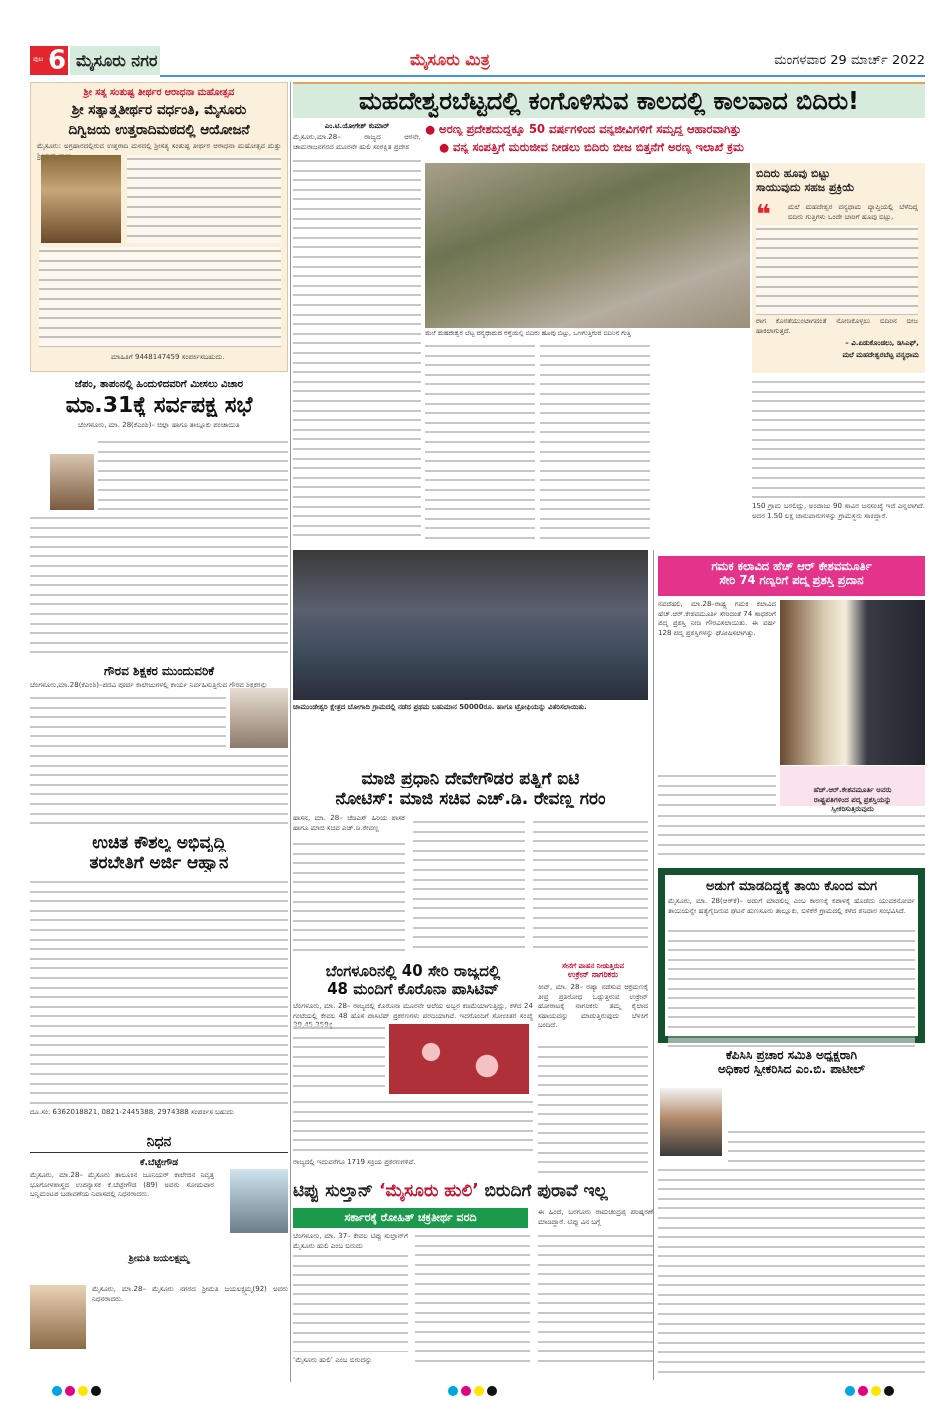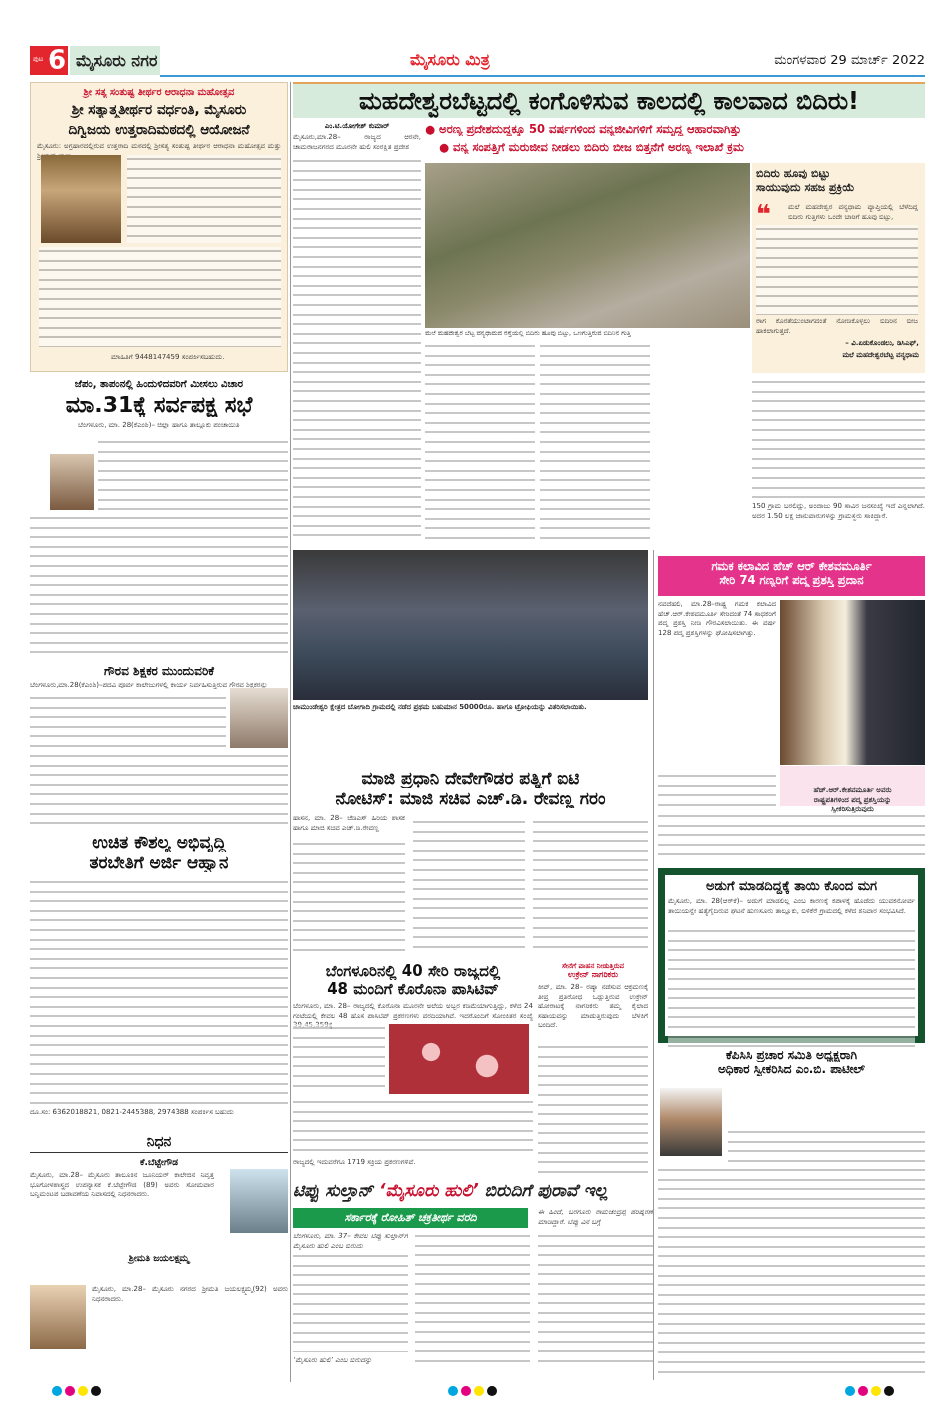--- a/index.html
+++ b/index.html
@@ -123,21 +123,21 @@
   <div class="abs txt" style="left:0;top:196px;width:240px;">ರಾಜ್ಯದಲ್ಲಿ ಇದುವರೆಗೂ 1719 ಸಕ್ರಿಯ ಪ್ರಕರಣಗಳಿವೆ.</div>
 </div>
 
 <div class="abs" style="left:538px;top:962px;width:110px;height:210px;">
   <div class="hd" style="font-size:7px;color:#c8102e;">ಸೇನೆಗೆ ವಾಹನ ನೀಡುತ್ತಿರುವ</div>
   <div class="hd" style="font-size:8px;color:#c8102e;">ಉಕ್ರೇನ್ ನಾಗರಿಕರು</div>
   <div class="txt" style="height:60px;margin-top:3px;">ಕೀವ್, ಮಾ. 28– ರಷ್ಯಾ ನಡೆಸುವ ಆಕ್ರಮಣಕ್ಕೆ ತೀವ್ರ ಪ್ರತಿರೋಧ ಒಡ್ಡುತ್ತಿರುವ ಉಕ್ರೇನ್ ಹೋರಾಟಕ್ಕೆ ನಾಗರಿಕರು ತಮ್ಮ ಕೈಲಾದ ಸಹಾಯವನ್ನು ಮಾಡುತ್ತಿರುವುದು ಬೆಳಕಿಗೆ ಬಂದಿದೆ.</div>
   <div class="fill" style="height:130px;"></div>
 </div>
 
-<div class="abs" style="left:293px;top:1180px;width:632px;height:200px;font-style:italic;">
+<div class="abs" style="left:293px;top:1180px;width:632px;height:200px;">
   <div style="font-size:17px;font-weight:bold;white-space:nowrap;">
     <span>ಟಿಪ್ಪು ಸುಲ್ತಾನ್ </span><span style="color:#c8102e;">‘ಮೈಸೂರು ಹುಲಿ’</span><span> ಬಿರುದಿಗೆ ಪುರಾವೆ ಇಲ್ಲ</span>
   </div>
   <div class="abs" style="left:0;top:28px;width:235px;height:20px;background:#1a9a4a;">
     <div class="hd" style="color:#fff;font-size:11px;line-height:20px;">ಸರ್ಕಾರಕ್ಕೆ ರೋಹಿತ್ ಚಕ್ರತೀರ್ಥ ವರದಿ</div>
   </div>
   <div class="abs txt" style="left:245px;top:28px;width:115px;height:20px;">ಈ ಹಿಂದೆ, ಬರಗೂರು ರಾಮಚಂದ್ರಪ್ಪ ಪರಿಷ್ಕರಣೆ ಮಾಡಿದ್ದಾರೆ. ಟಿಪ್ಪು ವಿನ ಬಗ್ಗೆ</div>
   <div class="abs txt" style="left:0;top:52px;width:115px;height:20px;">ಬೆಂಗಳೂರು, ಮಾ. 37– ಕೇವಲ ಟಿಪ್ಪು ಸುಲ್ತಾನ್‌ಗೆ ಮೈಸೂರು ಹುಲಿ ಎಂಬ ಬಿರುದು</div>
   <div class="abs fill" style="left:0;top:72px;width:115px;height:100px;"></div>
   <div class="abs txt" style="left:0;top:176px;width:115px;">‘ಮೈಸೂರು ಹುಲಿ’ ಎಂಬ ಬಿರುದನ್ನು</div>

